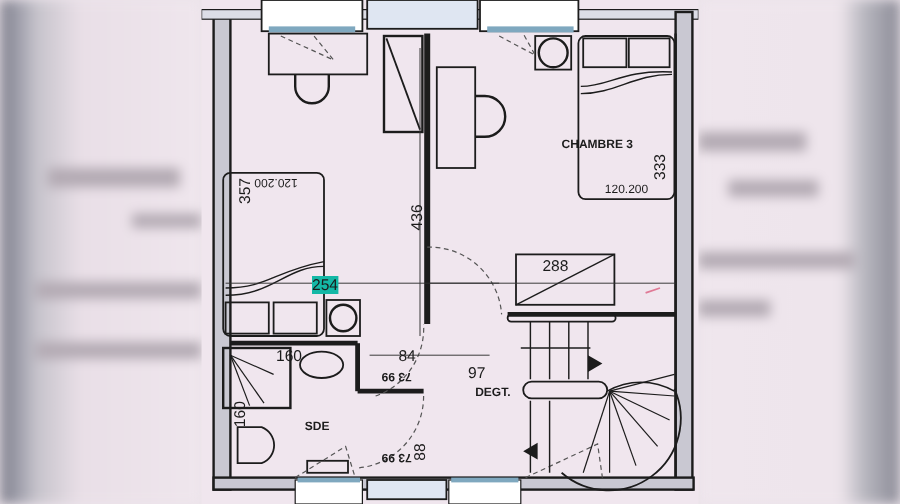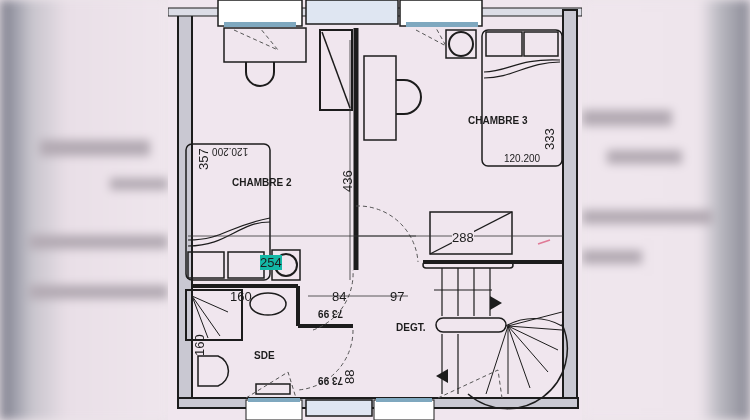--- a/index.html
+++ b/index.html
@@ -132,33 +132,32 @@
     <polygon points="322,296 334,303 322,310" fill="#1c1c1c"></polygon>
     <polygon points="268,376 280,369 280,383" fill="#1c1c1c"></polygon>
     <line x1="370" y1="244" x2="382" y2="240" stroke="#e07a96" stroke-width="1.5"></line>
 
     <line x1="20" y1="236" x2="248" y2="236" stroke="#333" stroke-width="0.8"></line>
     <line x1="190" y1="236" x2="395" y2="236" stroke="#333" stroke-width="0.8"></line>
     <line x1="182" y1="40" x2="182" y2="280" stroke="#333" stroke-width="0.8"></line>
     <line x1="140" y1="296" x2="240" y2="296" stroke="#333" stroke-width="0.8"></line>
   </svg>
 
-  <div class="lbl room" style="left:64px;top:177px;">CHAMBRE 2</div>
   <div class="lbl room" style="left:300px;top:115px;">CHAMBRE 3</div>
   <div class="lbl room" style="left:86px;top:350px;">SDE</div>
   <div class="lbl room" style="left:228px;top:322px;">DEGT.</div>
 
   <div class="lbl dim vert" style="left:28px;top:170px;">357</div>
   <div class="lbl small flip" style="left:44px;top:146px;">120.200</div>
-  <div class="lbl dim" style="left:92px;top:230px;background:#14b8a6;margin-top:25px;">254</div>
+  <div class="lbl dim" style="left:92px;top:230px;background:#14b8a6;">254</div>
   <div class="lbl dim vert" style="left:172px;top:192px;">436</div>
   <div class="lbl dim vert" style="left:374px;top:150px;">333</div>
   <div class="lbl small" style="left:336px;top:153px;">120.200</div>
-  <div class="lbl dim" style="left:284px;top:230px;background:#f0e6ee;">288</div>
+  <div class="lbl dim" style="left:284px;top:214px;background:#f0e6ee;">288</div>
   <div class="lbl dim" style="left:62px;top:289px;">160</div>
   <div class="lbl dim vert" style="left:24px;top:356px;">160</div>
   <div class="lbl dim" style="left:164px;top:289px;">84</div>
-  <div class="lbl dim" style="left:222px;top:289px;">97</div>
+  <div class="lbl dim" style="left:222px;top:303px;">97</div>
   <div class="lbl dim vert" style="left:174px;top:384px;">88</div>
 
   <div class="lbl small flip" style="left:150px;top:308px;font-weight:bold;">73 99</div>
   <div class="lbl small flip" style="left:150px;top:375px;font-weight:bold;">73 99</div>
 </div>
 
 </body></html>

